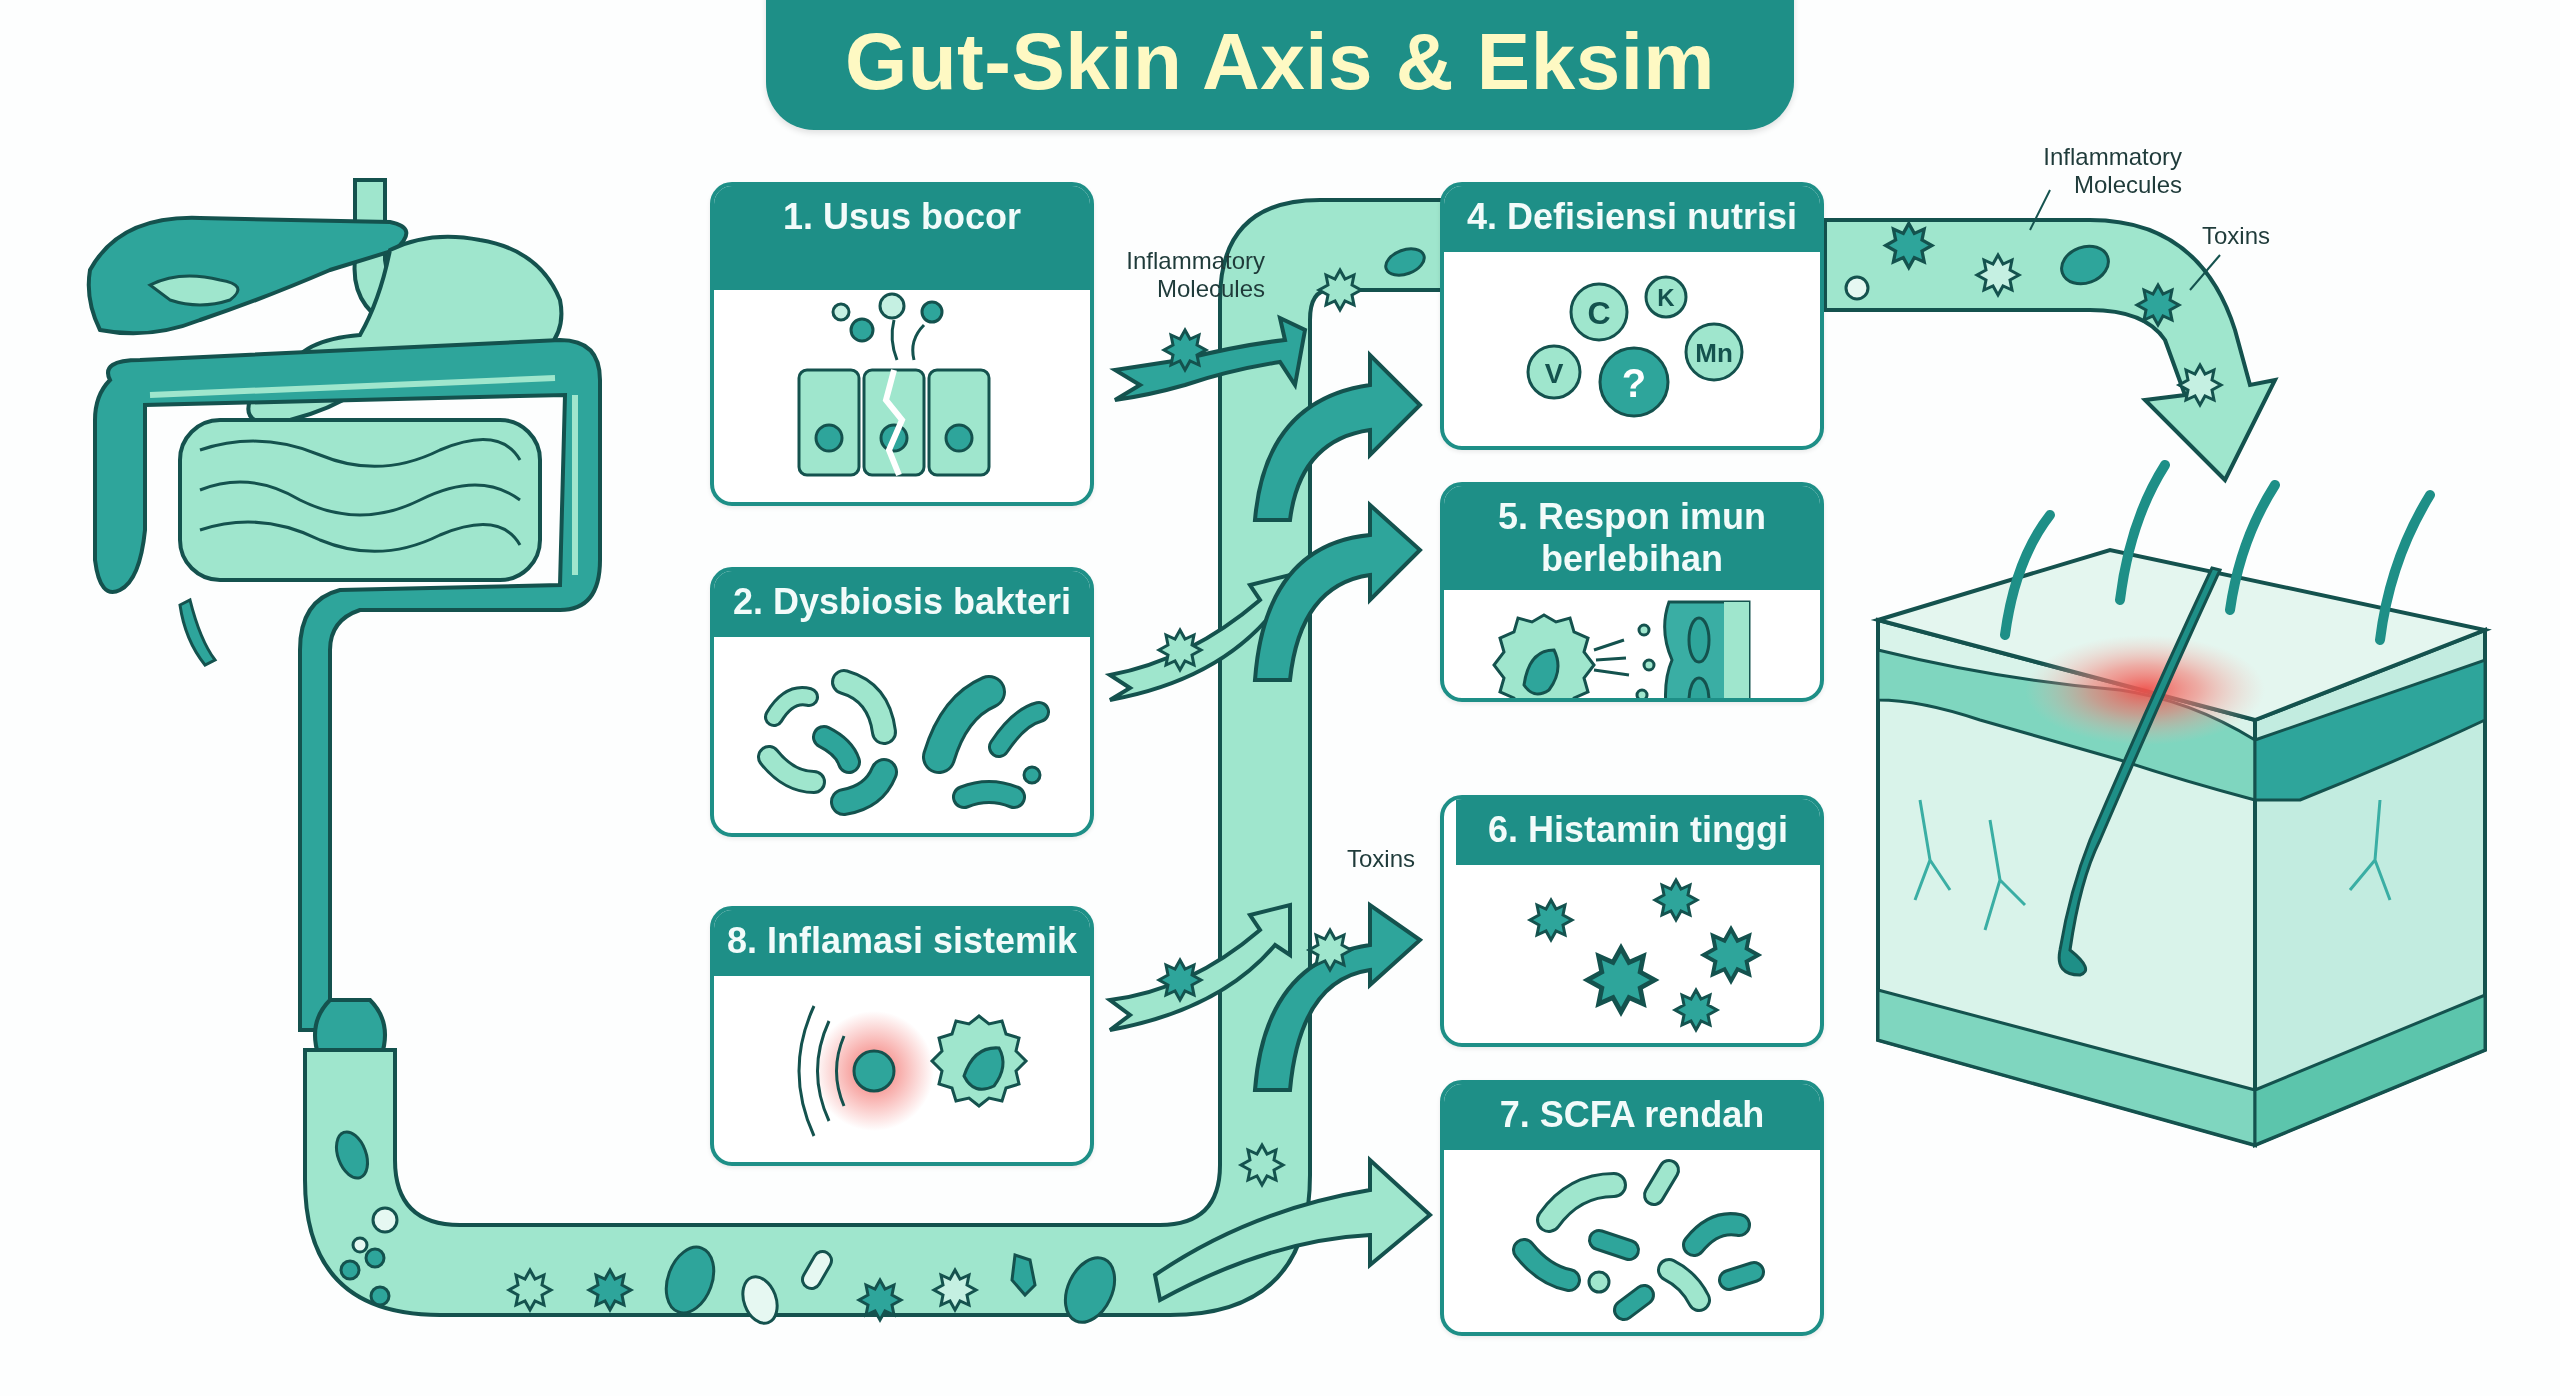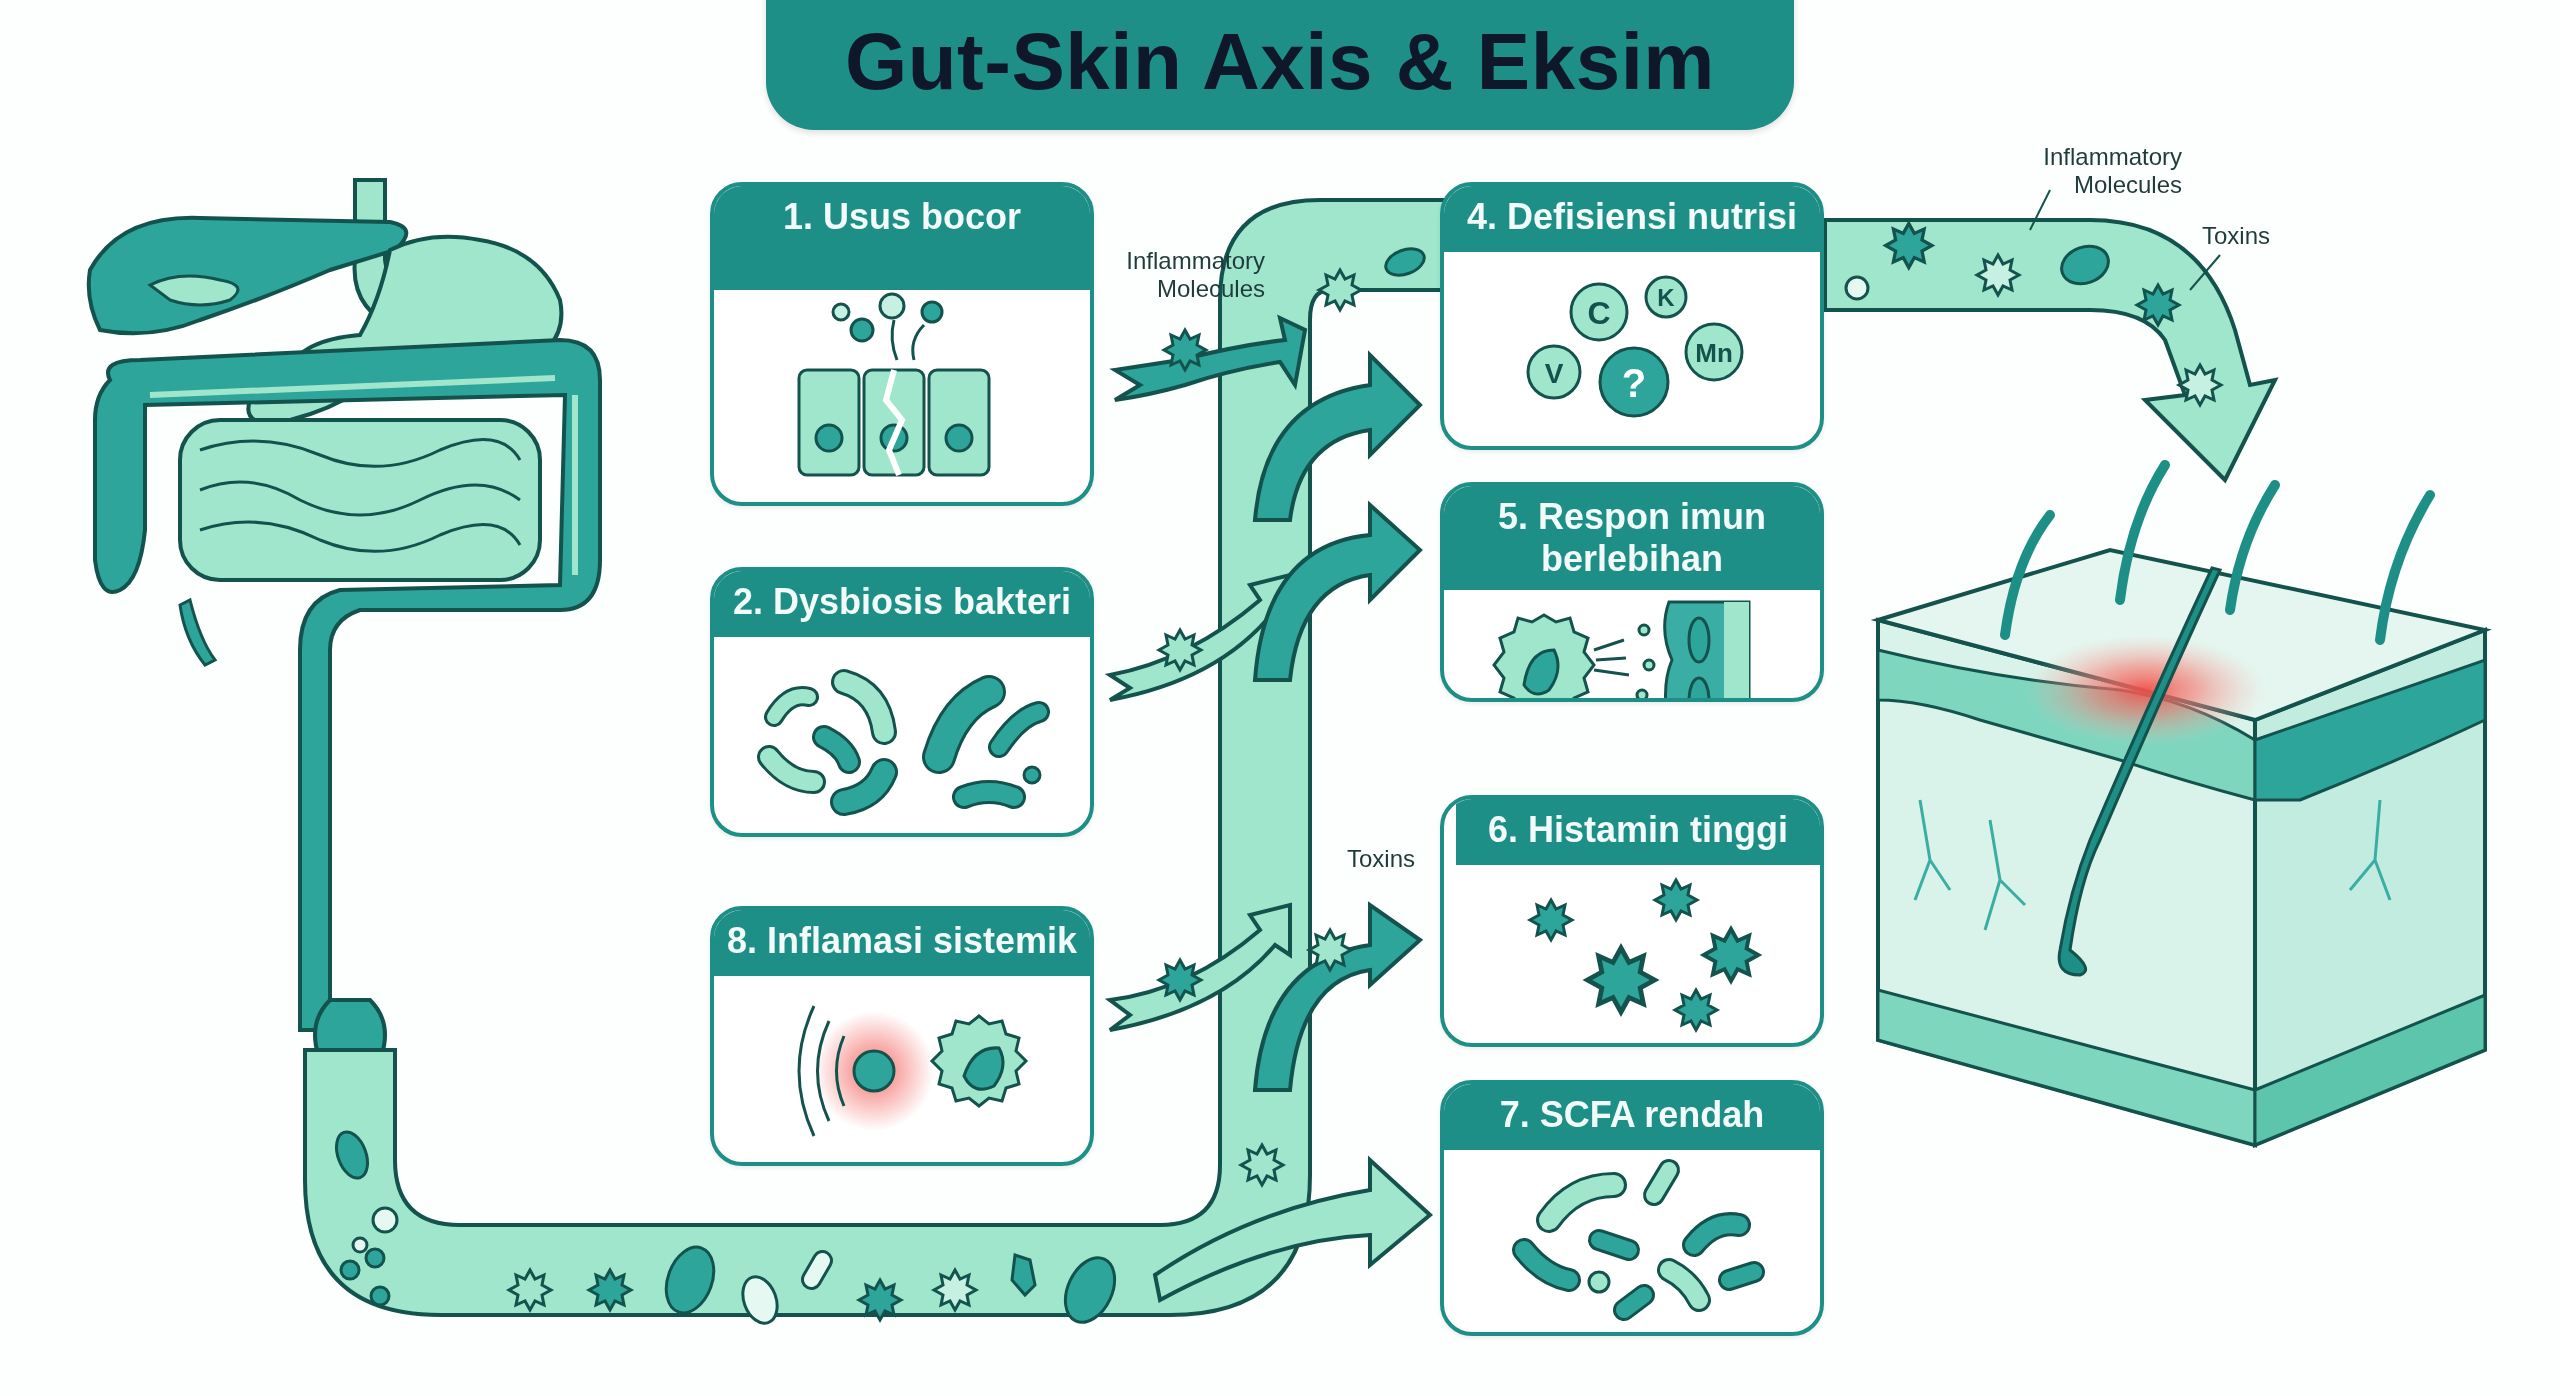--- a/index.html
+++ b/index.html
@@ -1,20 +1,20 @@
 <!DOCTYPE html>
 <html><head>
 <meta charset="utf-8">
 <style>
   html, body { margin:0; padding:0; background:#fdfefe; }
   body { width:2560px; height:1396px; position:relative; overflow:hidden; font-family:"Liberation Sans", sans-serif; }
   .title-banner { position:absolute; left:766px; top:-20px; width:1028px; height:150px; background:#1e8f87; border-radius:0 0 48px 48px; display:flex; align-items:flex-end; justify-content:center; padding-bottom:22px; box-sizing:border-box; box-shadow:0 3px 6px rgba(0,0,0,0.12); }
-  .title-text { color:#0f172a; font-weight:700; font-size:80px; letter-spacing:0.5px; }
+  .title-text { color:#fef9c3; font-weight:700; font-size:80px; letter-spacing:0.5px; }
   svg.art { position:absolute; left:0; top:0; }
-  .card { position:absolute; background:#fff; border:4px solid #1e8f87; border-radius:32px; overflow:hidden; box-sizing:border-box; box-shadow:0 2px 4px rgba(0,0,0,0.08); }
+  .card { position:absolute; background:#fff; border:4px solid #1e8f87; border-radius:22px; overflow:hidden; box-sizing:border-box; box-shadow:0 2px 4px rgba(0,0,0,0.08); }
   .card-head { background:#1e8f87; color:#f2fbfa; font-weight:700; font-size:36px; text-align:center; line-height:42px; padding:10px 8px 12px; box-sizing:border-box; }
   .card-body { position:relative; }
   .card-body svg { position:absolute; left:0; top:0; }
   .label { position:absolute; font-size:24px; color:#1f3b3a; text-align:right; line-height:28px; }
 </style>
 </head>
 <body>
 
 <div class="title-banner">
   <span class="title-text">Gut-Skin Axis &amp; Eksim</span>

